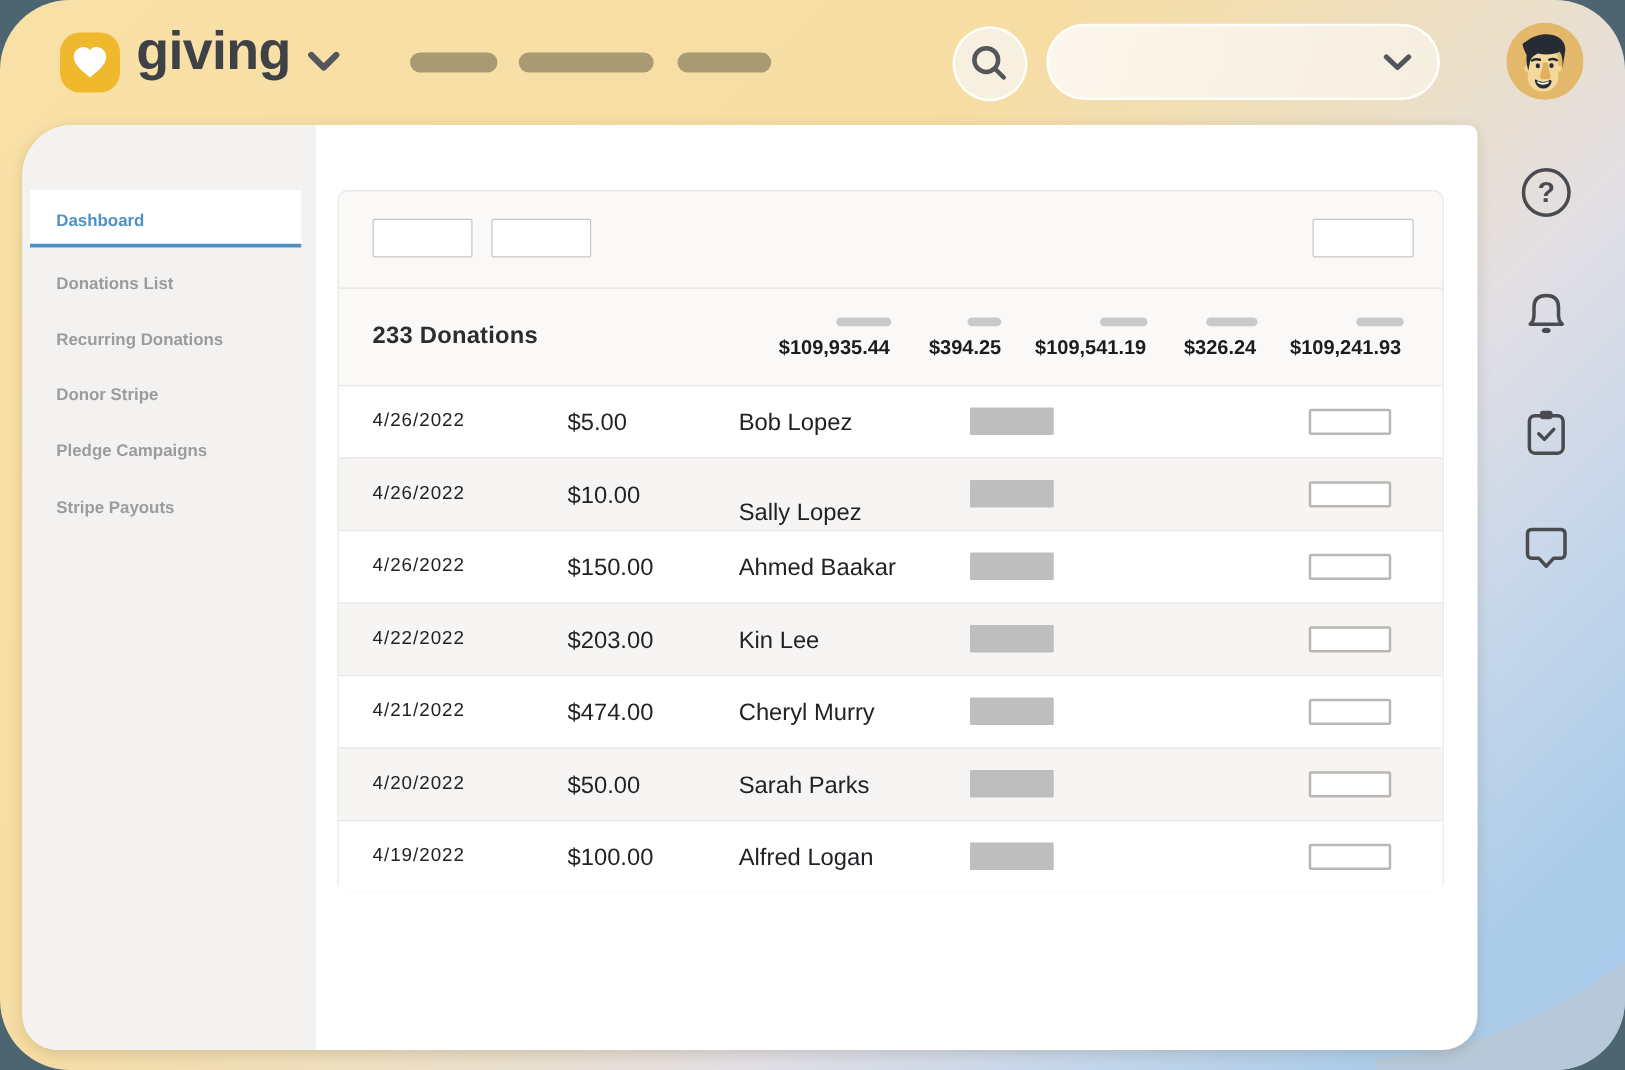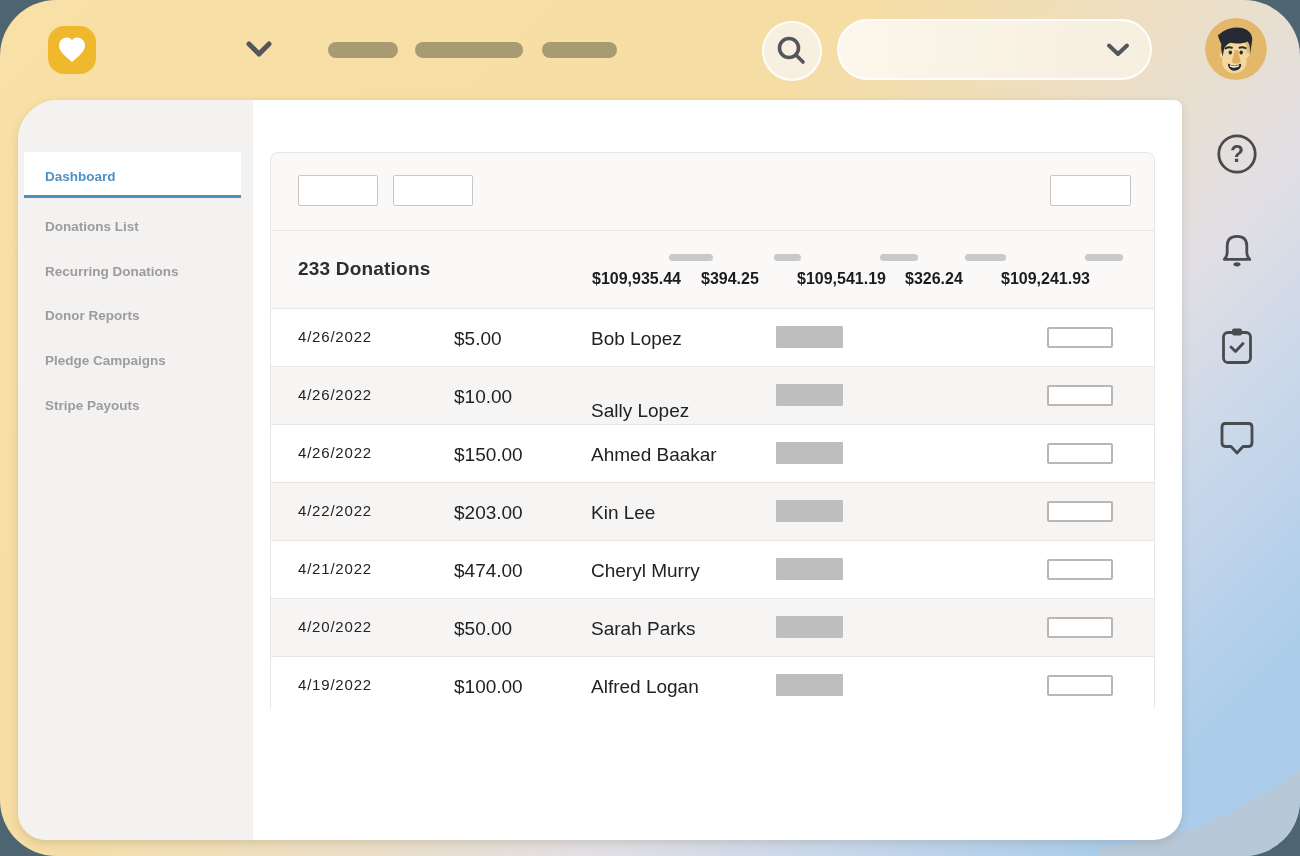--- a/index.html
+++ b/index.html
@@ -31,21 +31,21 @@
           border-bottom:3px solid #4A90C4;box-sizing:border-box;}
   .menu{left:45px;font-size:13.5px;font-weight:bold;color:#9C9B9D;}
   .menu.sel{color:#4E91C5;}
   
   #card{left:270px;top:152px;width:885px;height:562px;background:#FAF9F8;
         border:1px solid #E9E6E3;border-radius:8px;box-sizing:border-box;}
   .fbox{top:175px;height:31px;background:#fff;border:1px solid #C9C6C3;border-radius:2px;box-sizing:border-box;}
   #hdrline{left:271px;top:230px;width:883px;height:1px;background:#E7E4E1;}
   #donhdr{left:298px;top:258px;font-size:19px;font-weight:bold;color:#2B2D31;letter-spacing:.2px;}
   .colpill{top:254px;height:7px;border-radius:3.5px;background:#C9C9C9;}
-  .amt{top:270px;font-size:16px;font-weight:bold;color:#1B1C1F;text-align:left;}
+  .amt{top:270px;font-size:16px;font-weight:bold;color:#1B1C1F;text-align:right;}
   .row{left:271px;width:883px;height:58px;}
   .rowline{left:271px;width:883px;height:1px;background:#E9E6E3;}
   .rw{background:#fff;}
   .rg{background:#F7F5F4;}
   .date{left:298px;font-size:15px;letter-spacing:0.8px;color:#202226;}
   .ramt{left:454px;font-size:19px;color:#202226;}
   .rname{left:591px;font-size:19px;color:#202226;}
   .rpill{left:776px;width:67px;height:22px;background:#BFBEBE;border-radius:1px;}
   .rbtn{left:1047px;width:66px;height:21px;background:#fff;border:2px solid #B9B6B3;
         border-radius:2px;box-sizing:border-box;}
@@ -55,20 +55,21 @@
 </head>
 <body>
 <div id="page">
   <div id="swoosh"></div>
 
   <div id="logo" class="abs">
     <svg width="48" height="48" viewBox="0 0 48 48">
       <path d="M24 36 C20 32 11 26.5 11 19.5 C11 14.5 15 11.5 19 11.5 C21.5 11.5 23.2 12.8 24 14.2 C24.8 12.8 26.5 11.5 29 11.5 C33 11.5 37 14.5 37 19.5 C37 26.5 28 32 24 36 Z" fill="#fff"></path>
     </svg>
   </div>
+  <div id="brand" class="abs">giving</div>
   <svg class="abs" style="left:246px;top:40px" width="26" height="18" viewBox="0 0 26 18">
     <path d="M3 4 L13 14 L23 4" fill="none" stroke="#54565B" stroke-width="5" stroke-linecap="round" stroke-linejoin="round"></path>
   </svg>
   <div class="abs pill" style="left:328px;width:70px"></div>
   <div class="abs pill" style="left:415px;width:108px"></div>
   <div class="abs pill" style="left:542px;width:75px"></div>
   <div id="searchbtn" class="abs"></div>
   <svg class="abs" style="left:775px;top:34px" width="36" height="36" viewBox="0 0 36 36">
     <circle cx="14" cy="14" r="9.5" fill="none" stroke="#53565A" stroke-width="3.6"></circle>
     <path d="M21 21 L28 28" stroke="#53565A" stroke-width="3.6" stroke-linecap="round"></path>
@@ -104,21 +105,21 @@
       <path d="M24.7 46.7 Q29.2 49.7 34.1 46.9 L33.9 48.6 Q29.3 50.9 25 48.4 Z" fill="#fff"></path>
     </svg>
   </div>
 
   <div id="window" class="abs"></div>
   <div id="sidebar" class="abs"></div>
   <div id="selrow" class="abs"></div>
   <div class="abs menu sel" style="top:169px">Dashboard</div>
   <div class="abs menu" style="top:219px">Donations List</div>
   <div class="abs menu" style="top:264px">Recurring Donations</div>
-  <div class="abs menu" style="top:308px">Donor Reports</div>
+  <div class="abs menu" style="top:308px">Donor Stripe</div>
   <div class="abs menu" style="top:353px">Pledge Campaigns</div>
   <div class="abs menu" style="top:398px">Stripe Payouts</div>
 
   <div id="card" class="abs"></div>
   <div class="abs fbox" style="left:298px;width:80px"></div>
   <div class="abs fbox" style="left:393px;width:80px"></div>
   <div class="abs fbox" style="left:1050px;width:81px"></div>
   <div id="hdrline" class="abs"></div>
   <div id="donhdr" class="abs">233 Donations</div>
 

